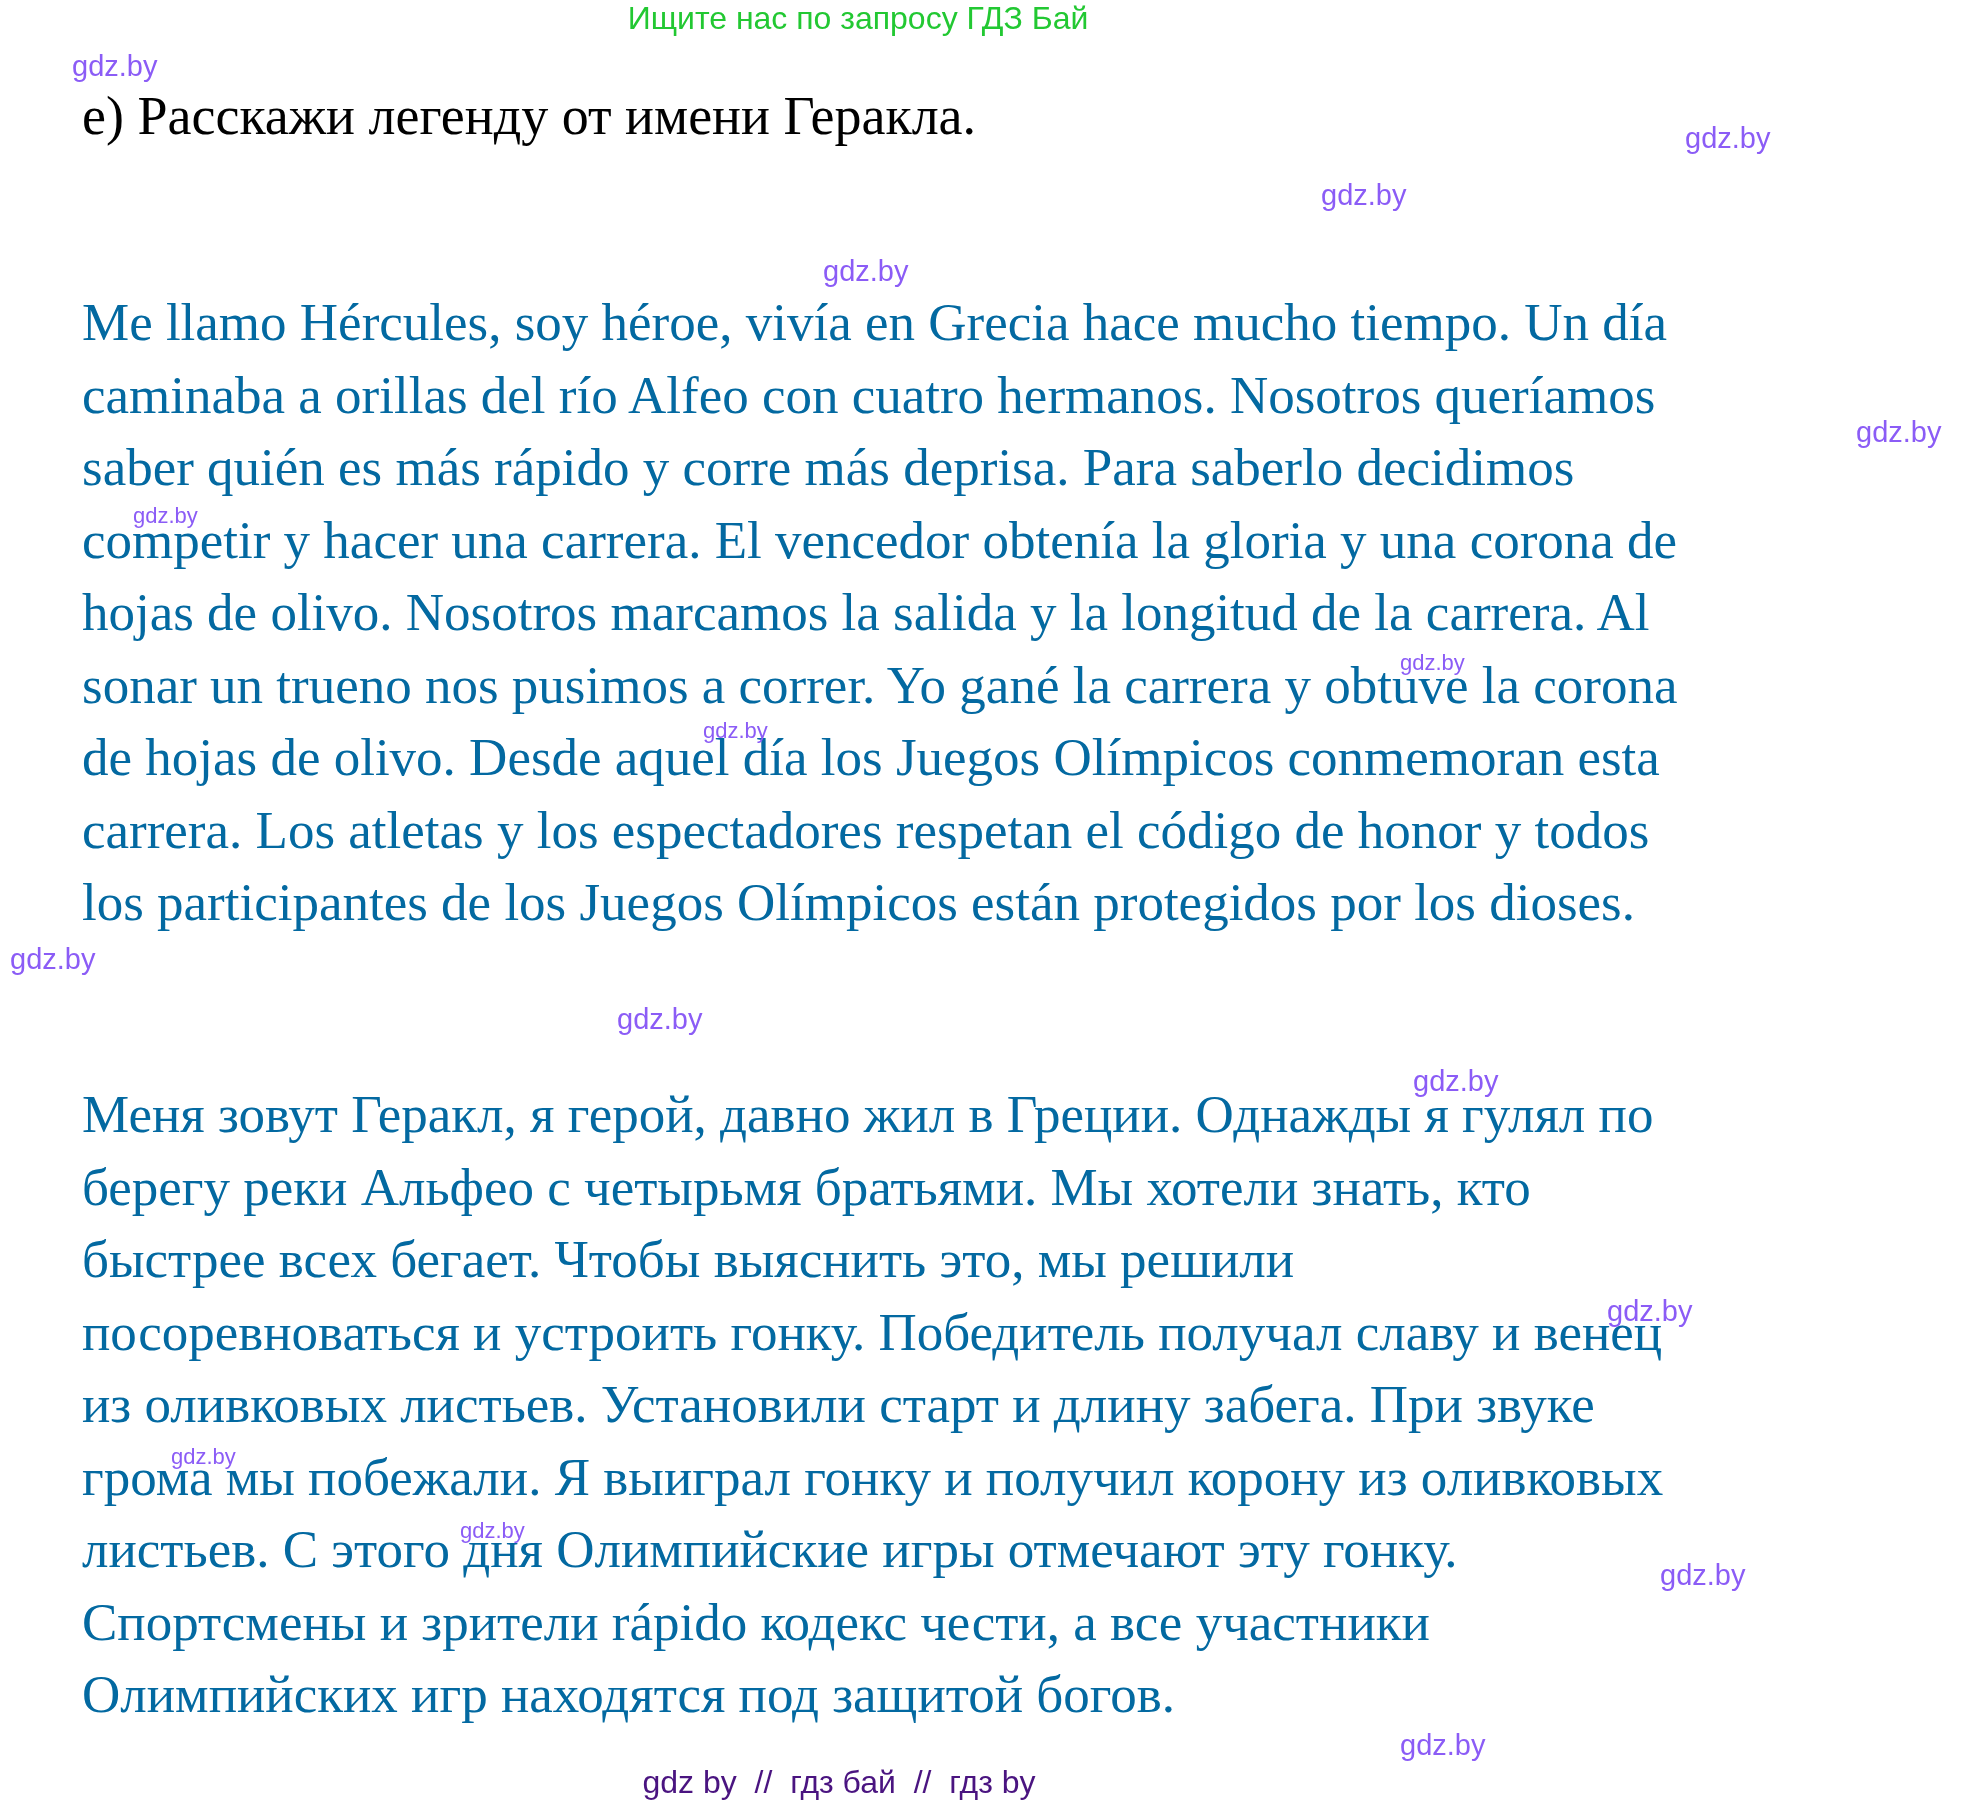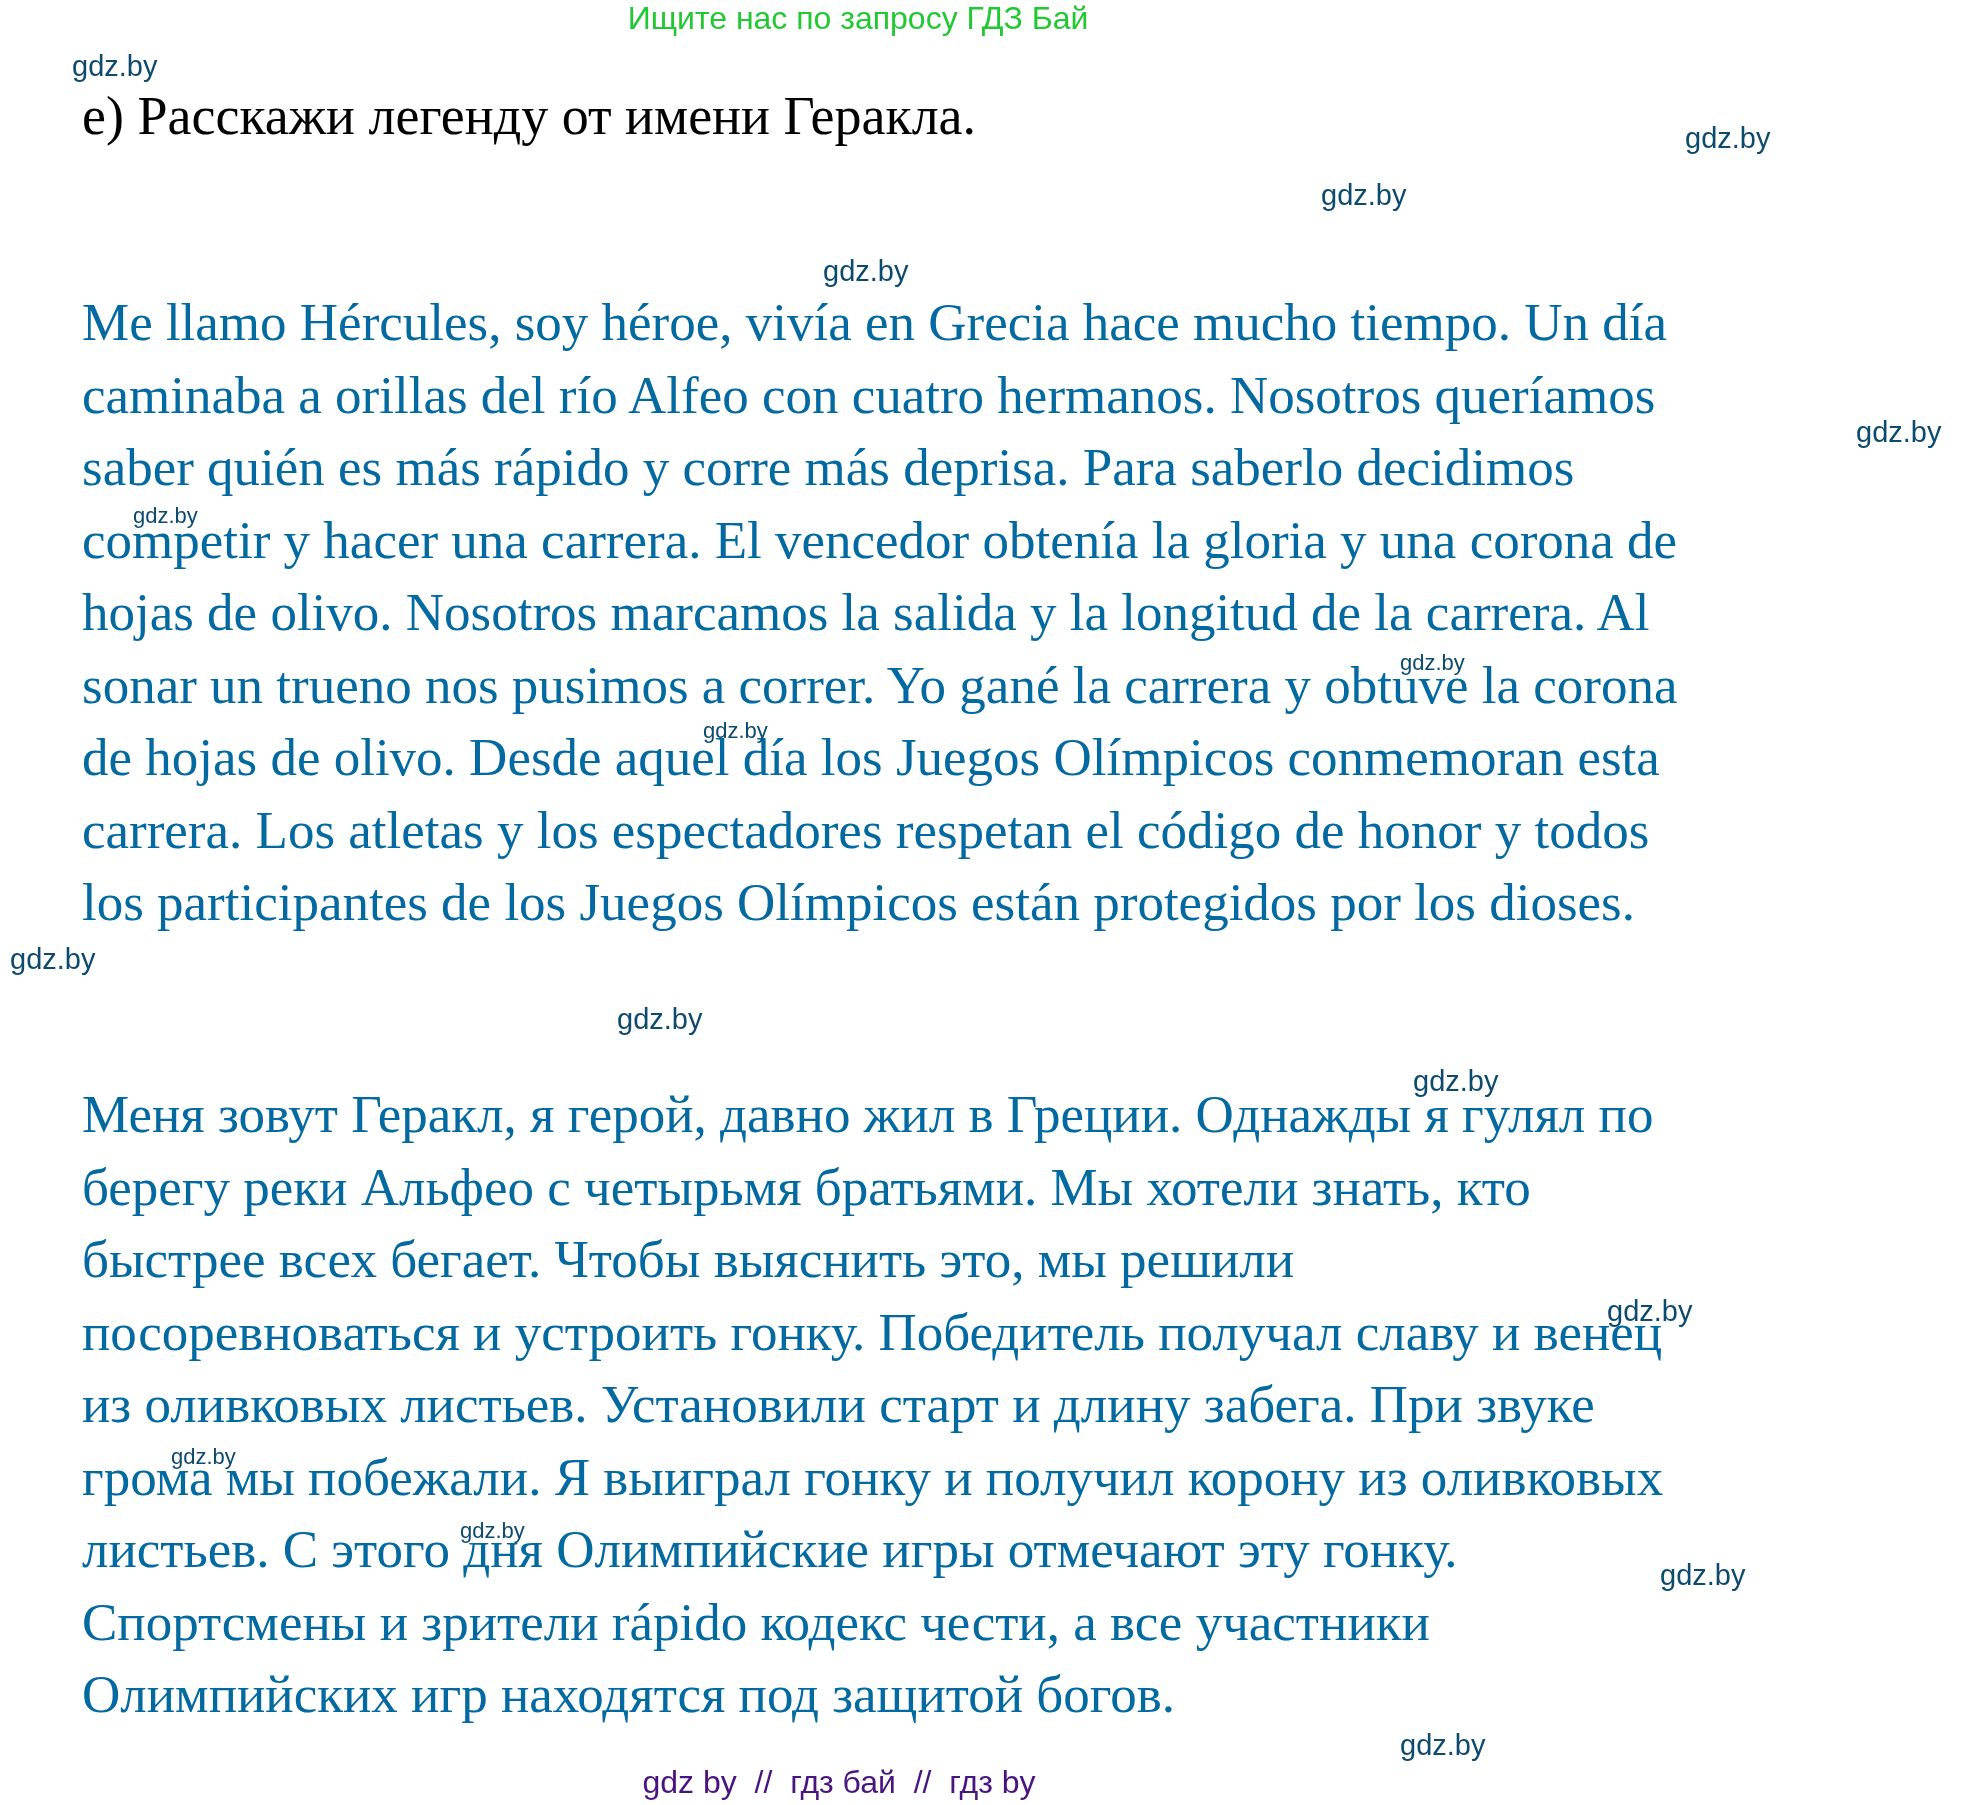--- a/index.html
+++ b/index.html
@@ -47,21 +47,21 @@
   }
   .para .line {
     display: block;
     white-space: nowrap;
   }
   .para-es { top: 286px; }
   .para-ru { top: 1078px; }
   .wm {
     position: absolute;
     font-family: "Liberation Sans", sans-serif;
-    color: #0c4a6e;
+    color: #8b5cf6;
     white-space: nowrap;
     line-height: 1;
   }
   .wm.lg { font-size: 29px; }
   .wm.sm { font-size: 22px; }
   .footer {
     position: absolute;
     left: 0;
     top: 1764px;
     width: 1678px;

